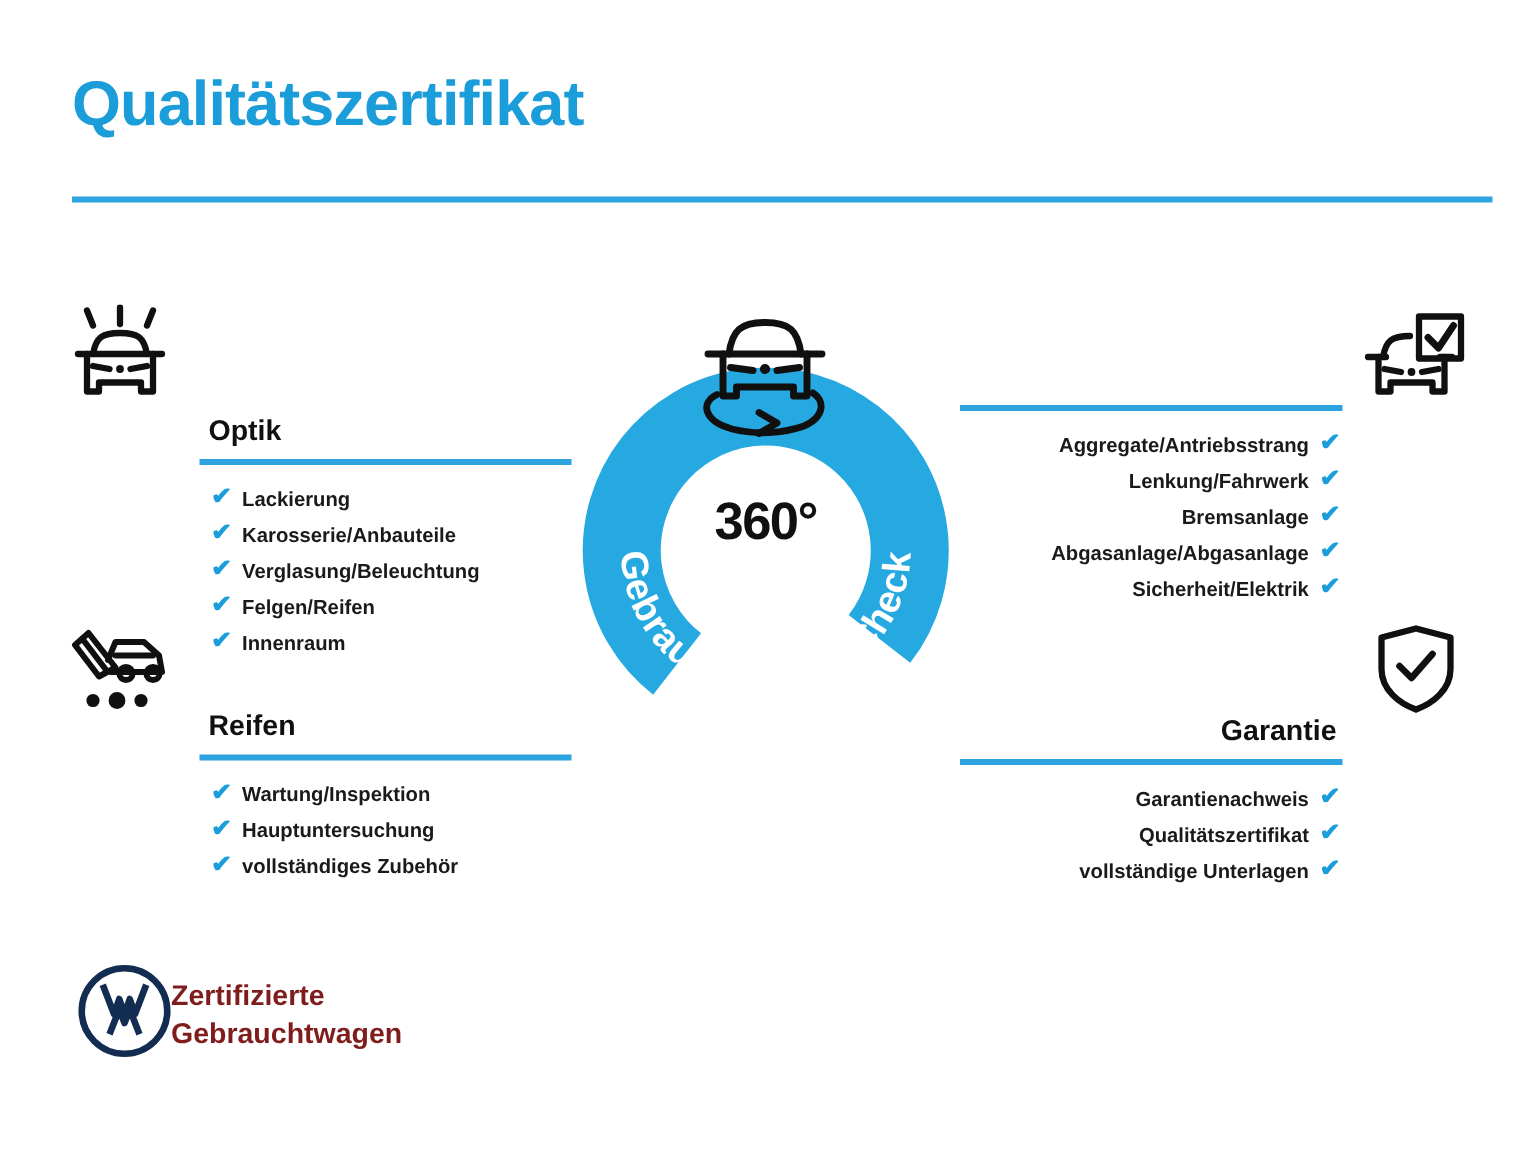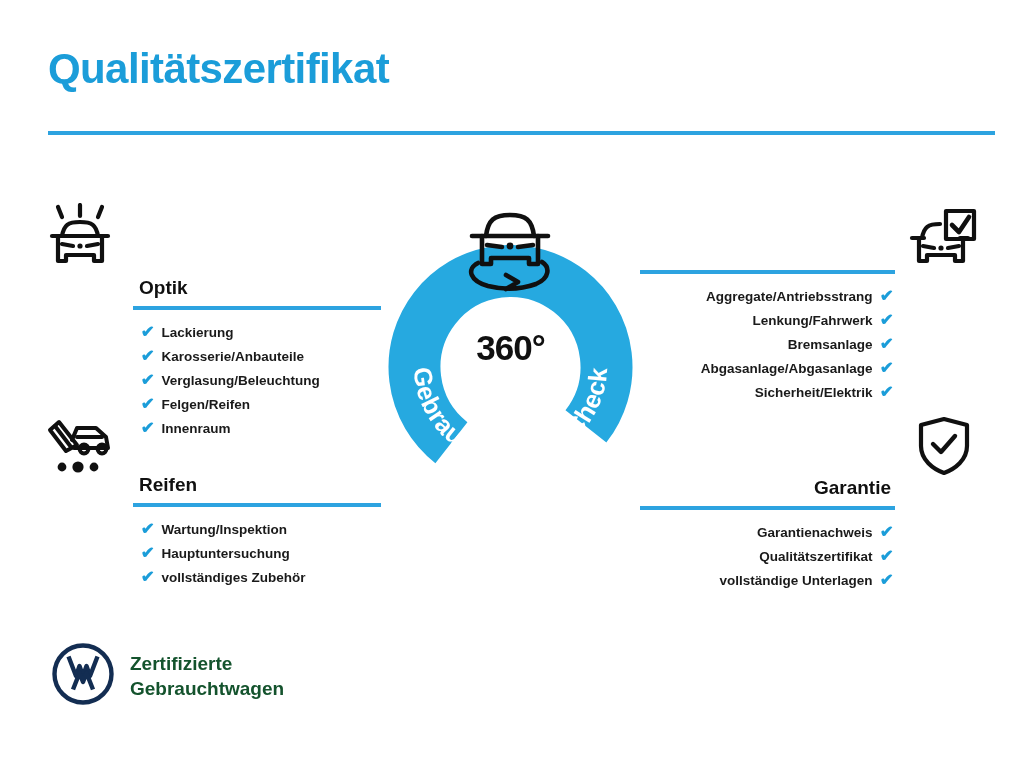--- a/index.html
+++ b/index.html
@@ -131,24 +131,24 @@
 
   
   #brand {
     position:absolute;
     left:52px;
     top:643px;
     display:flex;
     align-items:center;
   }
   #brand-text {
-    margin-left:16px;
+    margin-left:0;
     font-size:19px;
     font-weight:bold;
-    color:#14532d;
+    color:#7f1d1d;
     line-height:25px;
   }
   #brand-text div { white-space:nowrap; }
 </style>
 </head>
 <body>
 
 <div class="page-title">Qualitätszertifikat</div>
 <div class="header-rule"></div>
 

